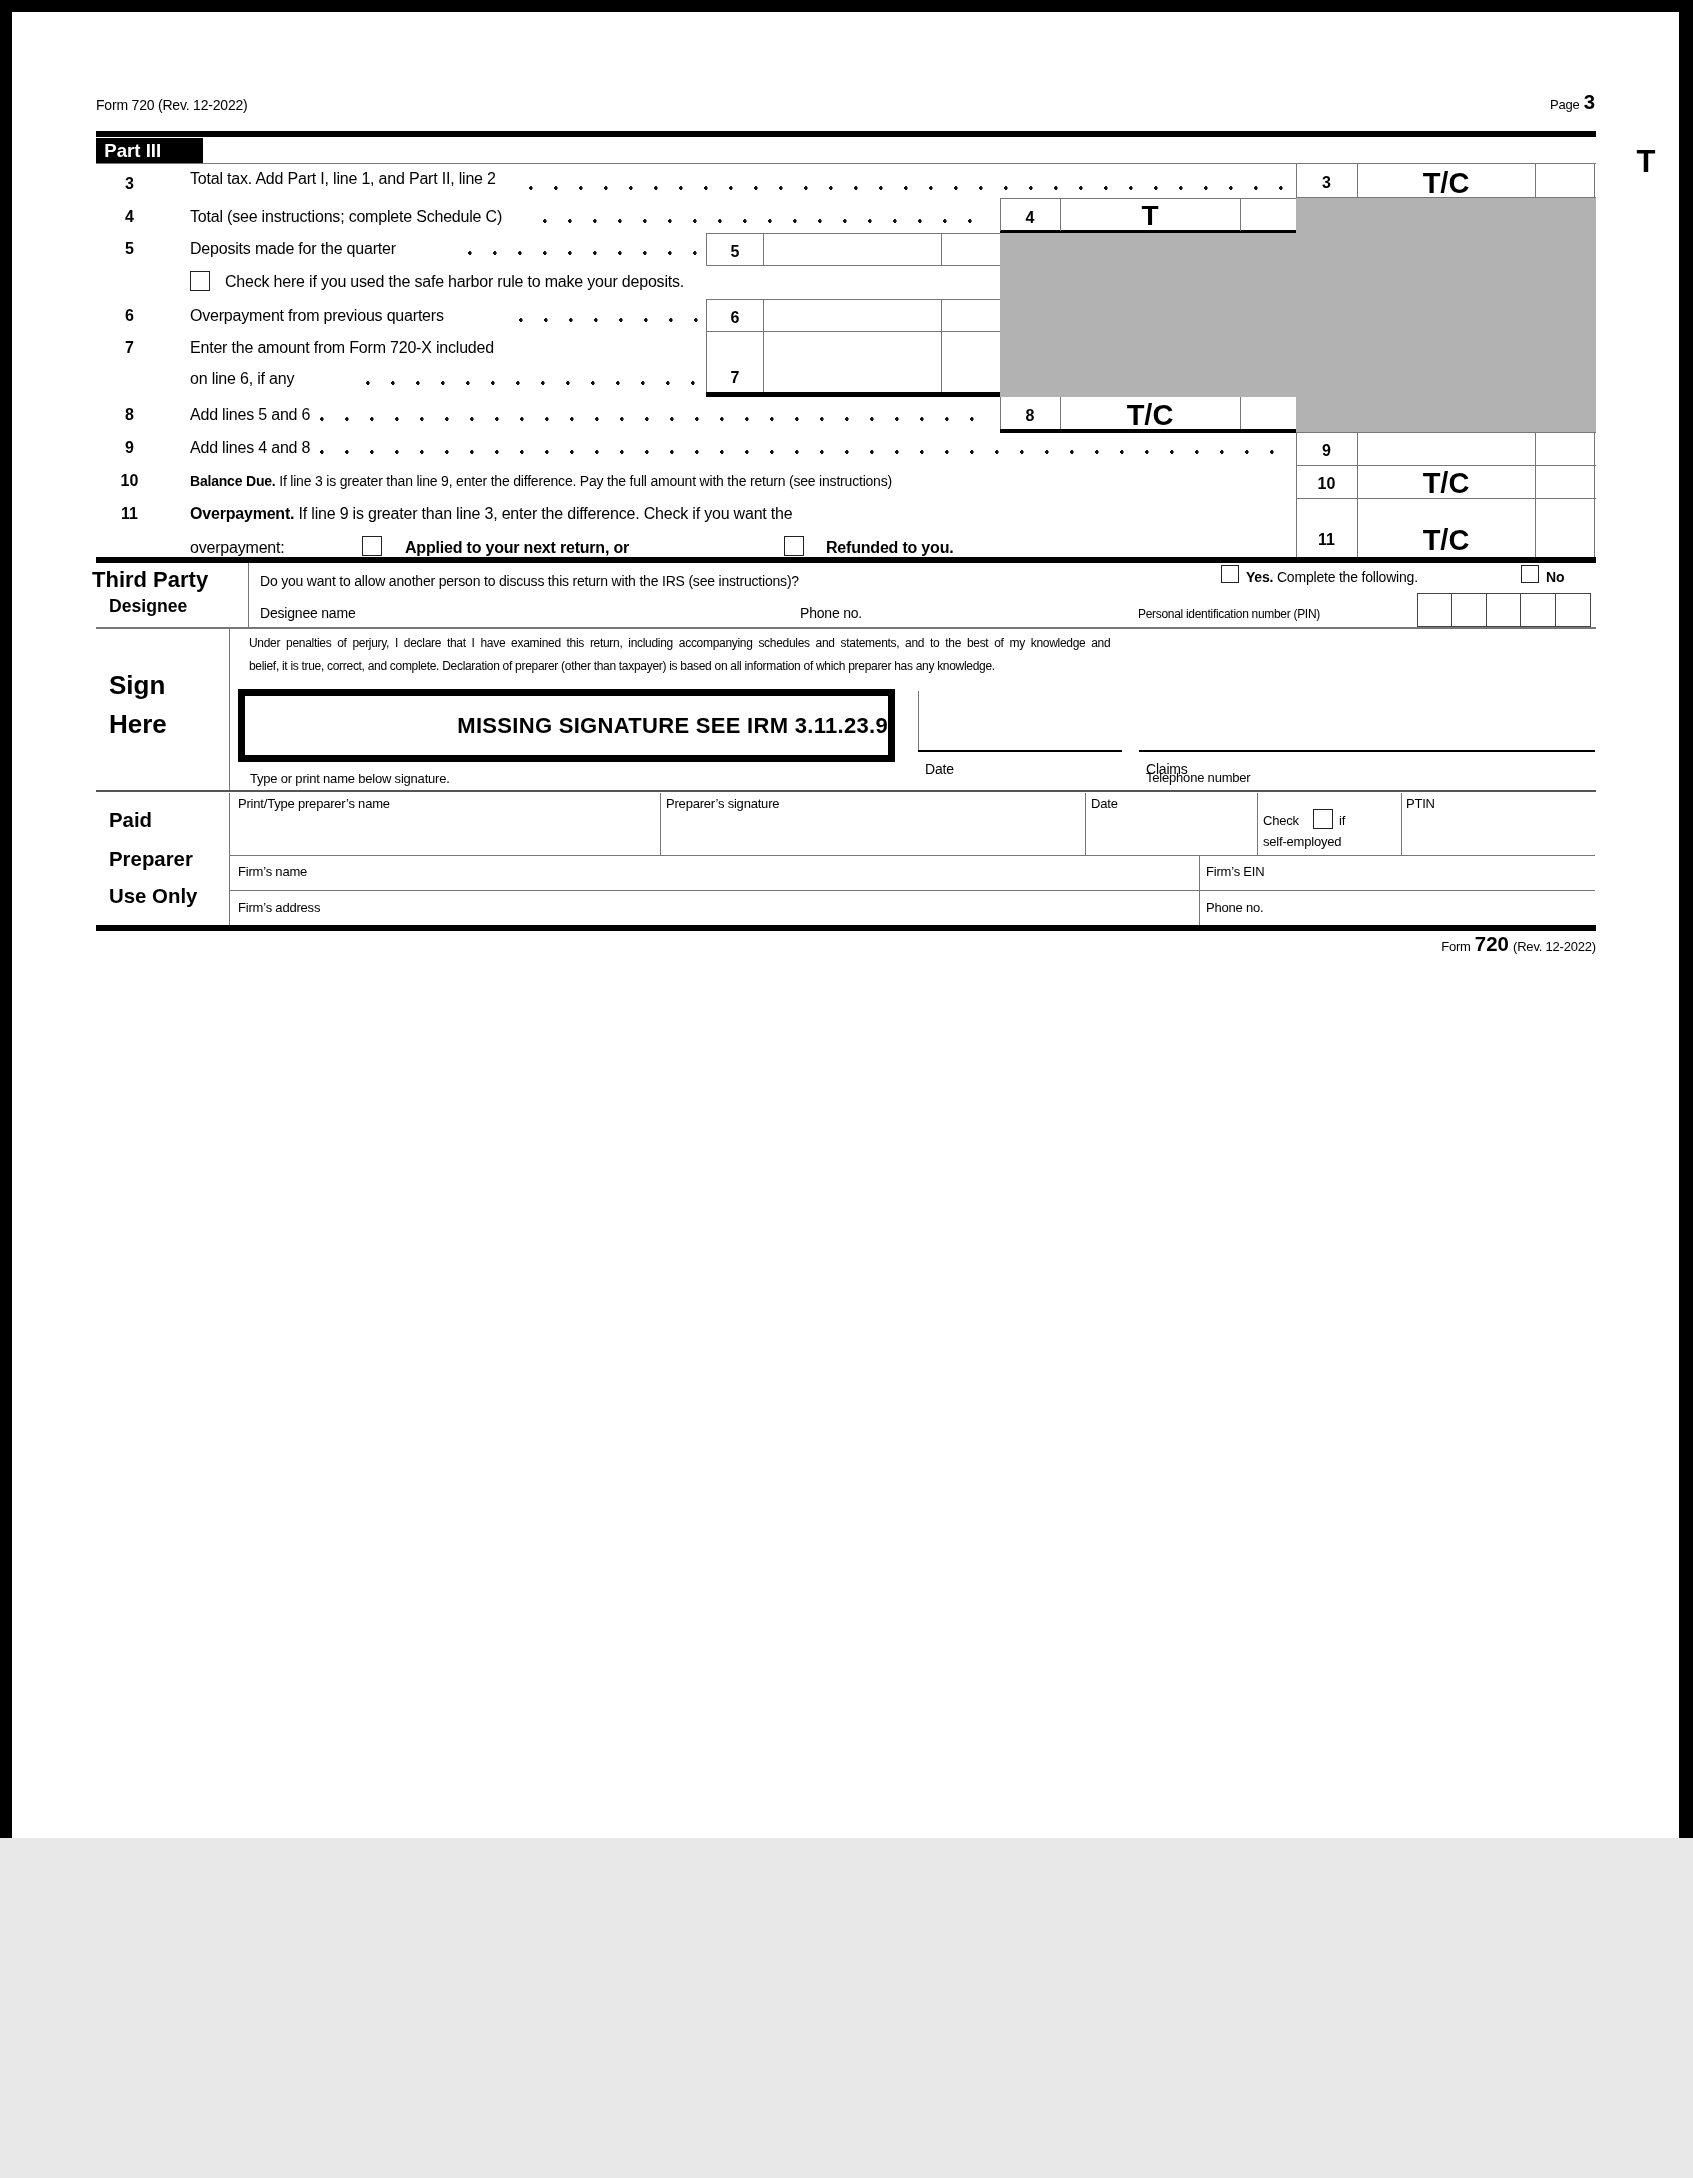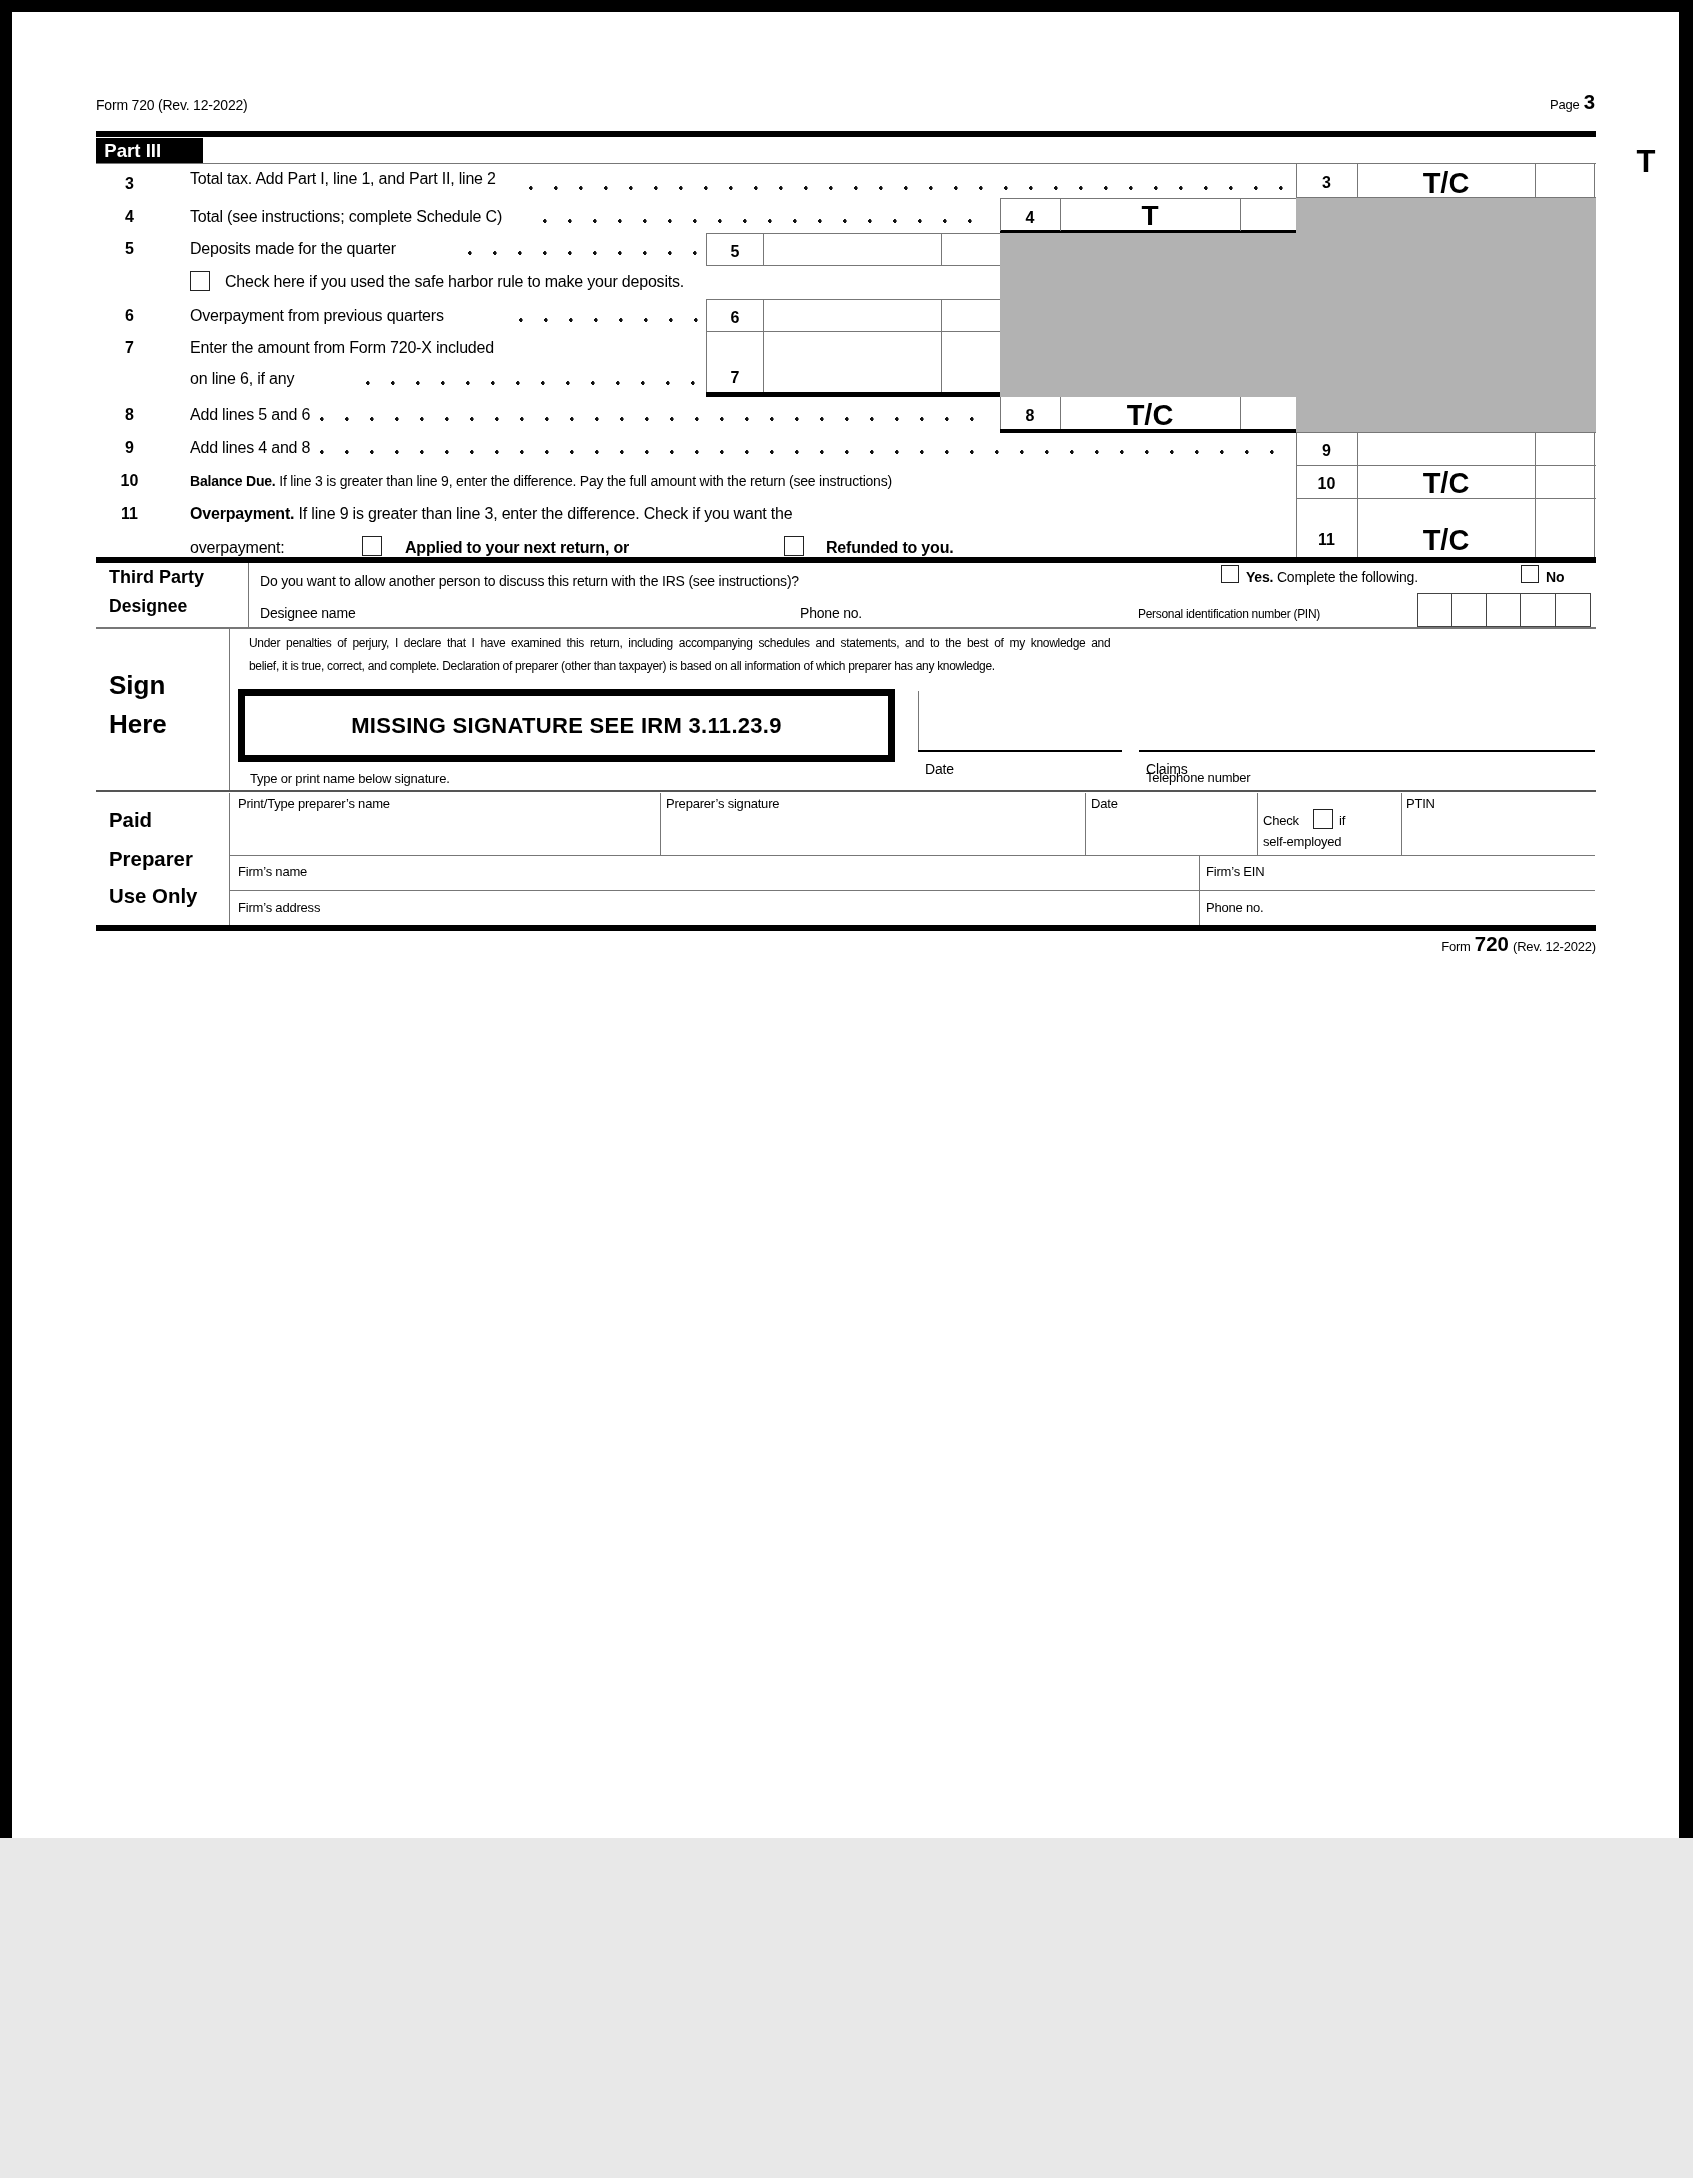--- a/index.html
+++ b/index.html
@@ -21,21 +21,21 @@
   .b{font-weight:bold;}
   .num{font-size:16px; font-weight:bold; text-align:center;}
   .stamp{font-weight:bold; text-align:center; white-space:nowrap; letter-spacing:0;}
   .cb{position:absolute; width:18.6px; height:18.6px; border:1.9px solid #222; background:#fff; box-sizing:border-box;}
   .dots{position:absolute; height:3.7px;
         background-image:radial-gradient(circle at 1.9px 1.9px, #111 1.5px, transparent 1.9px);
         background-size:25px 3.7px; background-repeat:repeat-x;}
   .partbar{position:absolute; background:#000; color:#fff; font-weight:bold; font-size:18.6px;
            display:flex; align-items:center; padding-left:8.3px; box-sizing:border-box;}
   .stampbox{position:absolute; border:7.4px solid #000; background:#fff; display:flex;
-            align-items:center; justify-content:center; box-sizing:border-box;}
+            align-items:center; justify-content:flex-end; box-sizing:border-box;}
   .pinrow{position:absolute; display:flex;}
   .pincell{width:36px; height:34px; border:1.4px solid #444; margin-left:-1.4px; background:#fff; box-sizing:border-box;}
   .field{position:absolute;}
   .justify1{word-spacing:2.8px;}
 </style>
 </head>
 <body>
 
 <div class="page">
 
@@ -164,21 +164,21 @@
   <div class="vline" style="left:1296px;top:499px;height:58px;"></div>
   <div class="vline" style="left:1357px;top:499px;height:58px;"></div>
   <div class="vline" style="left:1535px;top:499px;height:58px;"></div>
   <div class="vline" style="left:1594px;top:499px;height:58px;"></div>
   <div class="abs num" style="left:1296px;top:531px;width:61px;">11</div>
   <div class="field" style="left:1358px;top:500px;width:236px;height:57px;"></div>
   <div class="abs stamp" style="left:1357px;top:524px;width:178px;font-size:29px;">T/C</div>
 
   <div class="thick" style="left:96px;top:557px;width:1500px;height:5.6px;"></div>
 
-  <div class="abs b" style="left:109px;top:567px;font-size:18px;">Third Party</div>
+  <div class="abs b" style="left:92px;top:567px;font-size:22px;">Third Party</div>
   <div class="abs b" style="left:109px;top:596px;font-size:17.6px;">Designee</div>
   <div class="vline" style="left:248px;top:563px;height:65px;"></div>
   <div class="abs t15" style="left:260px;top:573px;">Do you want to allow another person to discuss this return with the IRS (see instructions)?</div>
   <div class="cb" style="left:1221px;top:565px;width:17.6px;height:17.6px;"></div>
   <div class="abs t15" style="left:1246px;top:569px;"><span class="b">Yes.</span><span> Complete the following.</span></div>
   <div class="cb" style="left:1521px;top:565px;width:17.6px;height:17.6px;"></div>
   <div class="abs t15 b" style="left:1546px;top:569px;">No</div>
   <div class="abs t15" style="left:260px;top:605px;">Designee name</div>
   <div class="field" style="left:436px;top:601px;width:352px;height:24px;"></div>
   <div class="abs t15" style="left:800px;top:605px;">Phone  no.</div>

